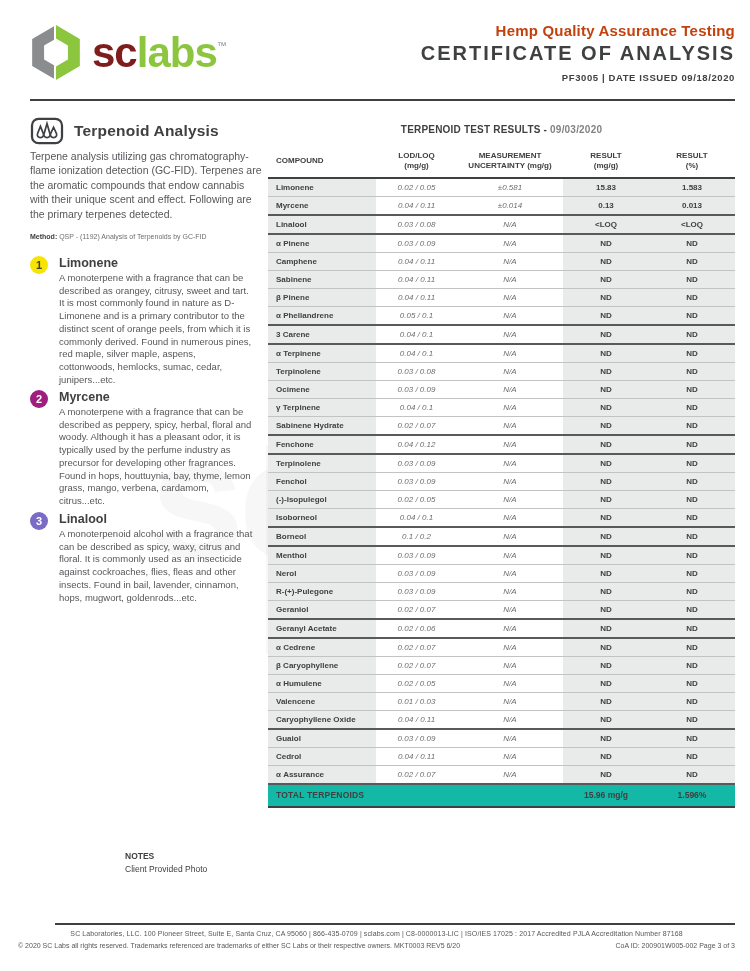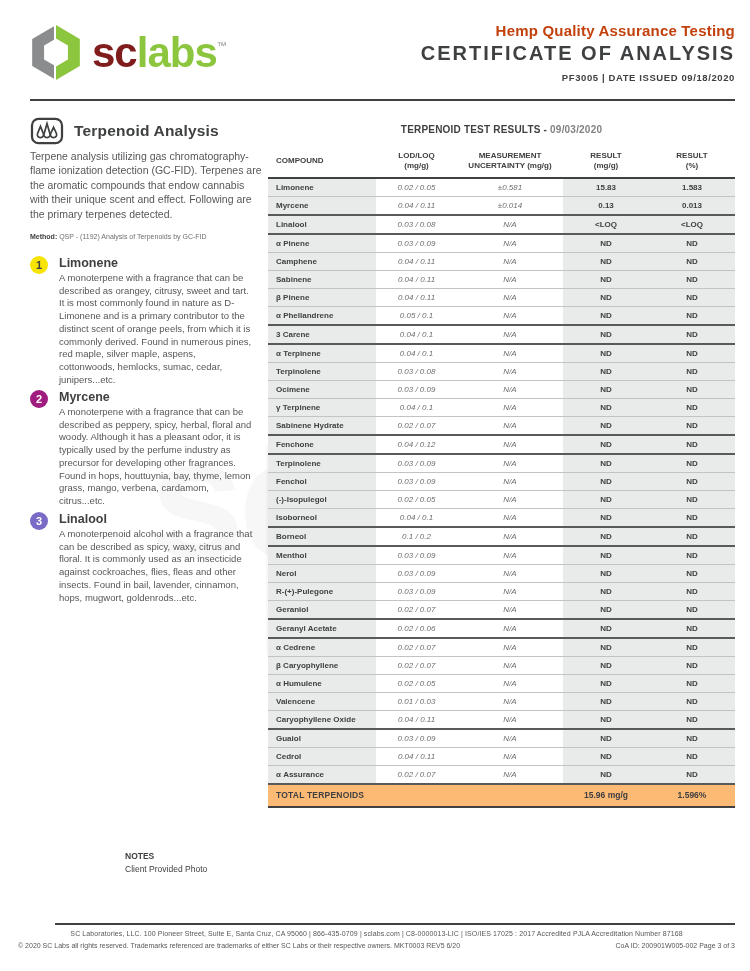--- a/index.html
+++ b/index.html
@@ -46,21 +46,21 @@
   thead th{font-size:8px;font-weight:bold;color:#3f4042;text-align:center;vertical-align:middle;
         padding:4px 0 5px 0;line-height:1.3;border-bottom:2px solid #3f4042;background:#fff;}
   thead th.col0{text-align:left;padding-left:8px;}
   tbody td{height:17px;font-size:8px;border-bottom:1px solid #c2c3c5;text-align:center;
         vertical-align:middle;padding:0;}
   td.compound{background:#e9eaea;font-weight:bold;text-align:left;padding-left:8px;color:#3f4042;}
   td.lod,td.unc{background:#ffffff;font-style:italic;color:#6d6e71;}
   td.rmg,td.rpct{background:#e9eaea;font-weight:bold;color:#3f4042;}
   tr.group-end td{border-bottom:2px solid #58595b;}
   tfoot td{height:19px;font-size:8.5px;font-weight:bold;color:#3f4042;
-        border-bottom:2.5px solid #3f4042;background:#fdba74;vertical-align:middle;}
+        border-bottom:2.5px solid #3f4042;background:#14b8a6;vertical-align:middle;}
   tfoot td.t-label{text-align:left;padding-left:8px;letter-spacing:.2px;}
   tfoot td.t-val{text-align:center;}
   
   .notes{position:absolute;left:125px;top:851px;z-index:2;}
   .notes-label{font-size:8.5px;font-weight:bold;}
   .notes-text{font-size:8.5px;margin-top:3px;color:#3f4042;}
   .ftr-rule{position:absolute;left:55px;top:923px;width:680px;height:2px;background:#3f4042;z-index:2;}
   .ftr{position:absolute;left:18px;right:15px;top:930px;z-index:2;color:#56575a;}
   .ftr-line1{font-size:7px;text-align:center;letter-spacing:.1px;}
   .ftr-line2{margin-top:5px;font-size:7px;display:flex;justify-content:space-between;}

